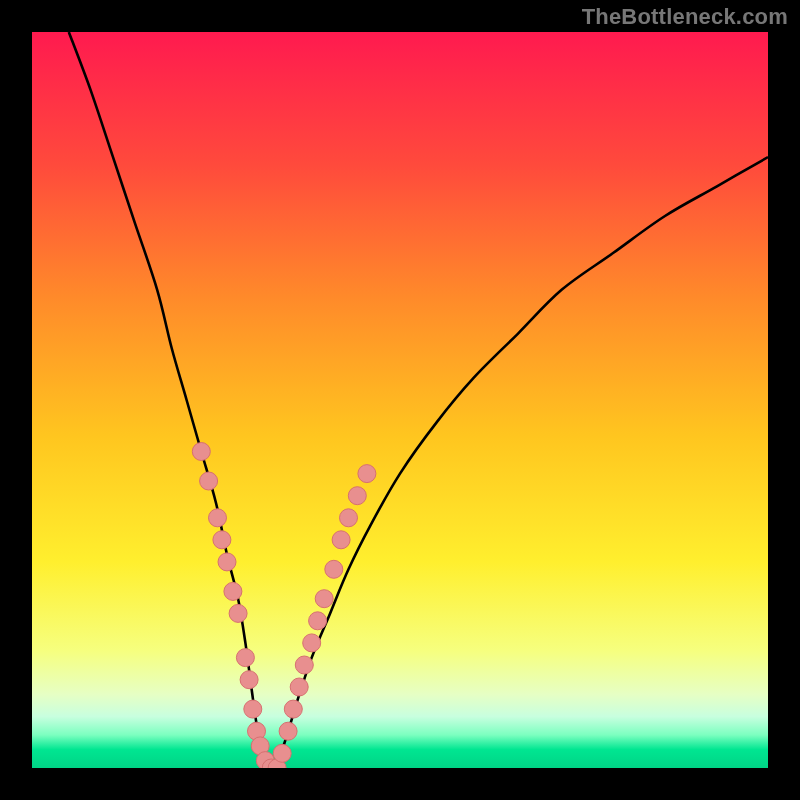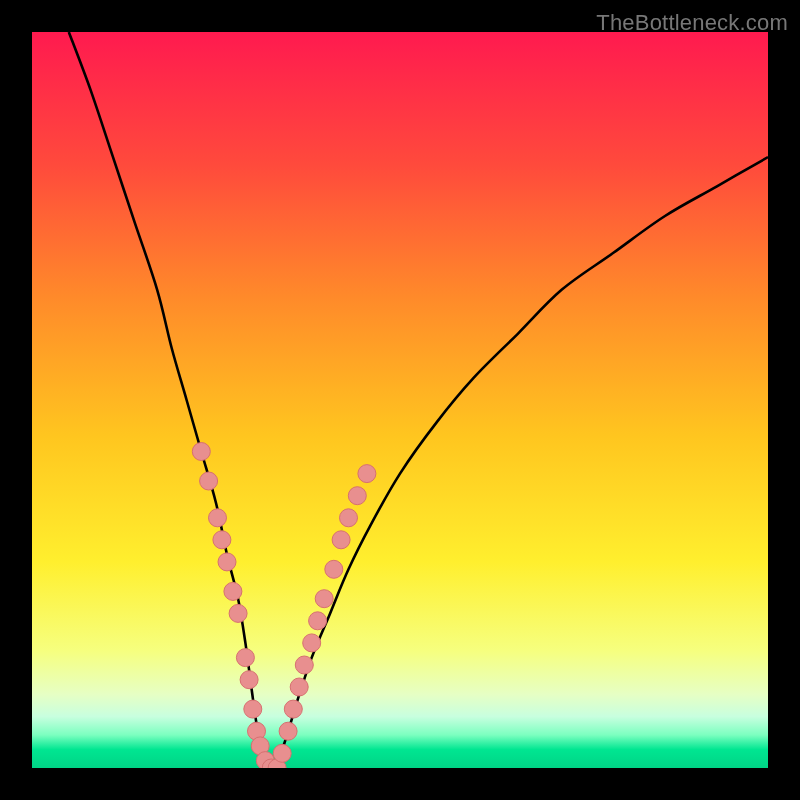--- a/index.html
+++ b/index.html
@@ -36,26 +36,26 @@
   }
   .curves {
     position: absolute;
     left: 0;
     top: 0;
     width: 736px;
     height: 736px;
   }
   .watermark {
     position: absolute;
-    top: 10px;
+    top: 4px;
     right: 12px;
     color: #777;
     font-size: 22px;
     letter-spacing: 0.2px;
-    font-weight: 400;
+    font-weight: 700;
   }
 </style>
 </head>
 <body>
 
 <div class="frame">
   <div class="plot">
     <svg class="gradient" viewBox="0 0 736 736" preserveAspectRatio="none">
       <defs>
         <linearGradient id="bg" x1="0" y1="0" x2="0" y2="1">

